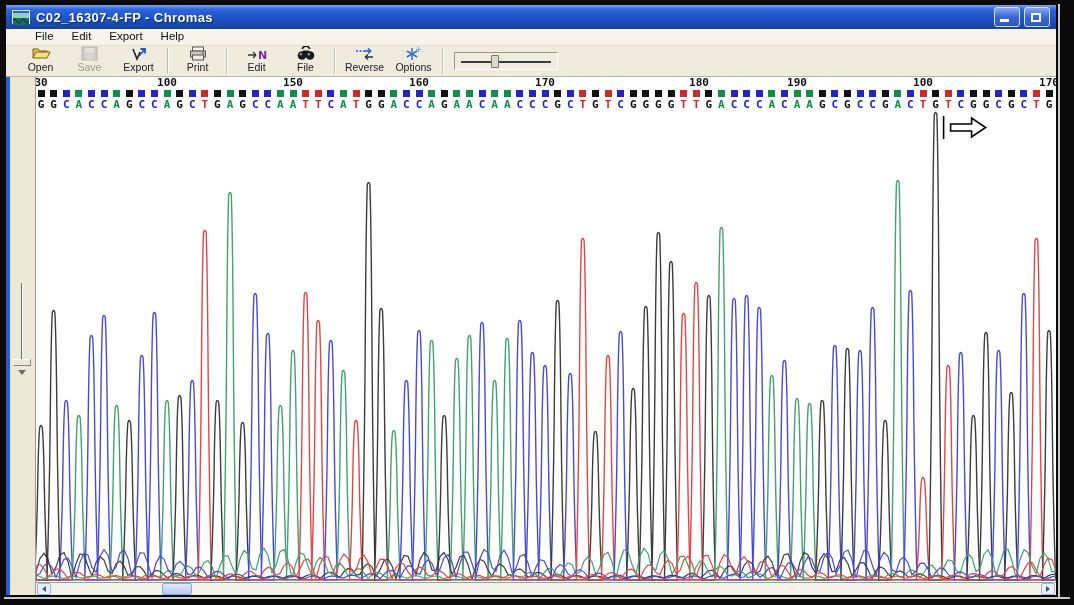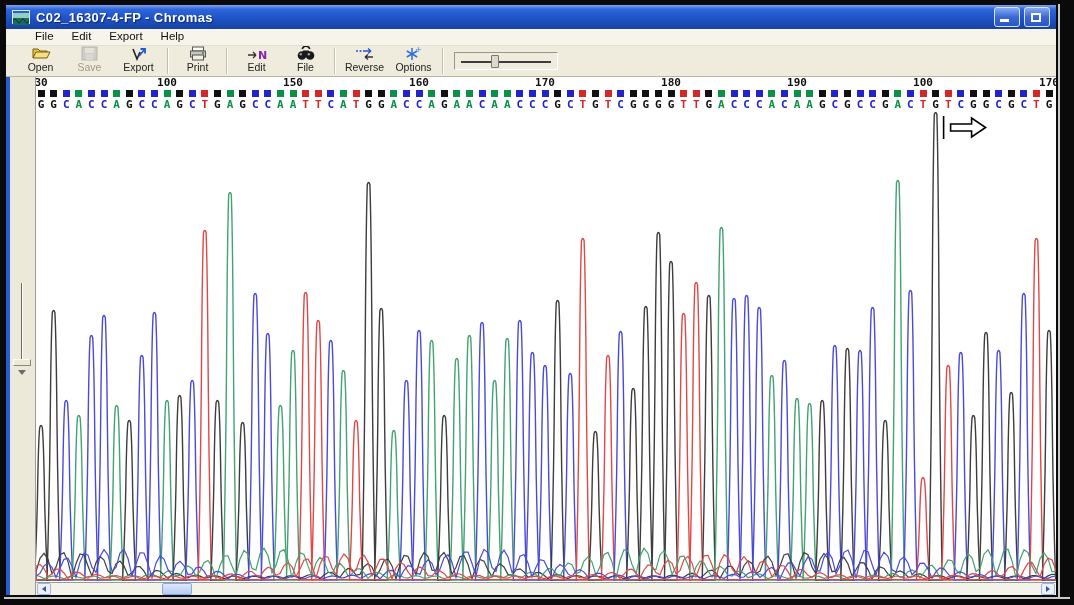--- a/index.html
+++ b/index.html
@@ -214,21 +214,21 @@
         <span id="vslider-thumb" style="top: 282px;"></span>
         <span id="vslider-mark"></span>
       </div>
       <div id="main">
         <div id="seq-header">
             <span class="ruler-num" style="left: 5px;">30</span>
             <span class="ruler-num" style="left: 131px;">100</span>
             <span class="ruler-num" style="left: 257px;">150</span>
             <span class="ruler-num" style="left: 383px;">160</span>
             <span class="ruler-num" style="left: 509px;">170</span>
-            <span class="ruler-num" style="left: 635px;">180</span>
+            <span class="ruler-num" style="left: 663px;">180</span>
             <span class="ruler-num" style="left: 761px;">190</span>
             <span class="ruler-num" style="left: 887px;">100</span>
             <span class="ruler-num" style="left: 1013px;">170</span>
             <span class="qsquare" style="left: 1.5px; background: rgb(17, 17, 17);"></span>
             <span class="base-letter" style="left: 5px; color: rgb(17, 17, 17);">G</span>
             <span class="qsquare" style="left: 14.1px; background: rgb(17, 17, 17);"></span>
             <span class="base-letter" style="left: 17.6px; color: rgb(17, 17, 17);">G</span>
             <span class="qsquare" style="left: 26.7px; background: rgb(35, 35, 204);"></span>
             <span class="base-letter" style="left: 30.2px; color: rgb(35, 35, 204);">C</span>
             <span class="qsquare" style="left: 39.3px; background: rgb(10, 145, 71);"></span>

